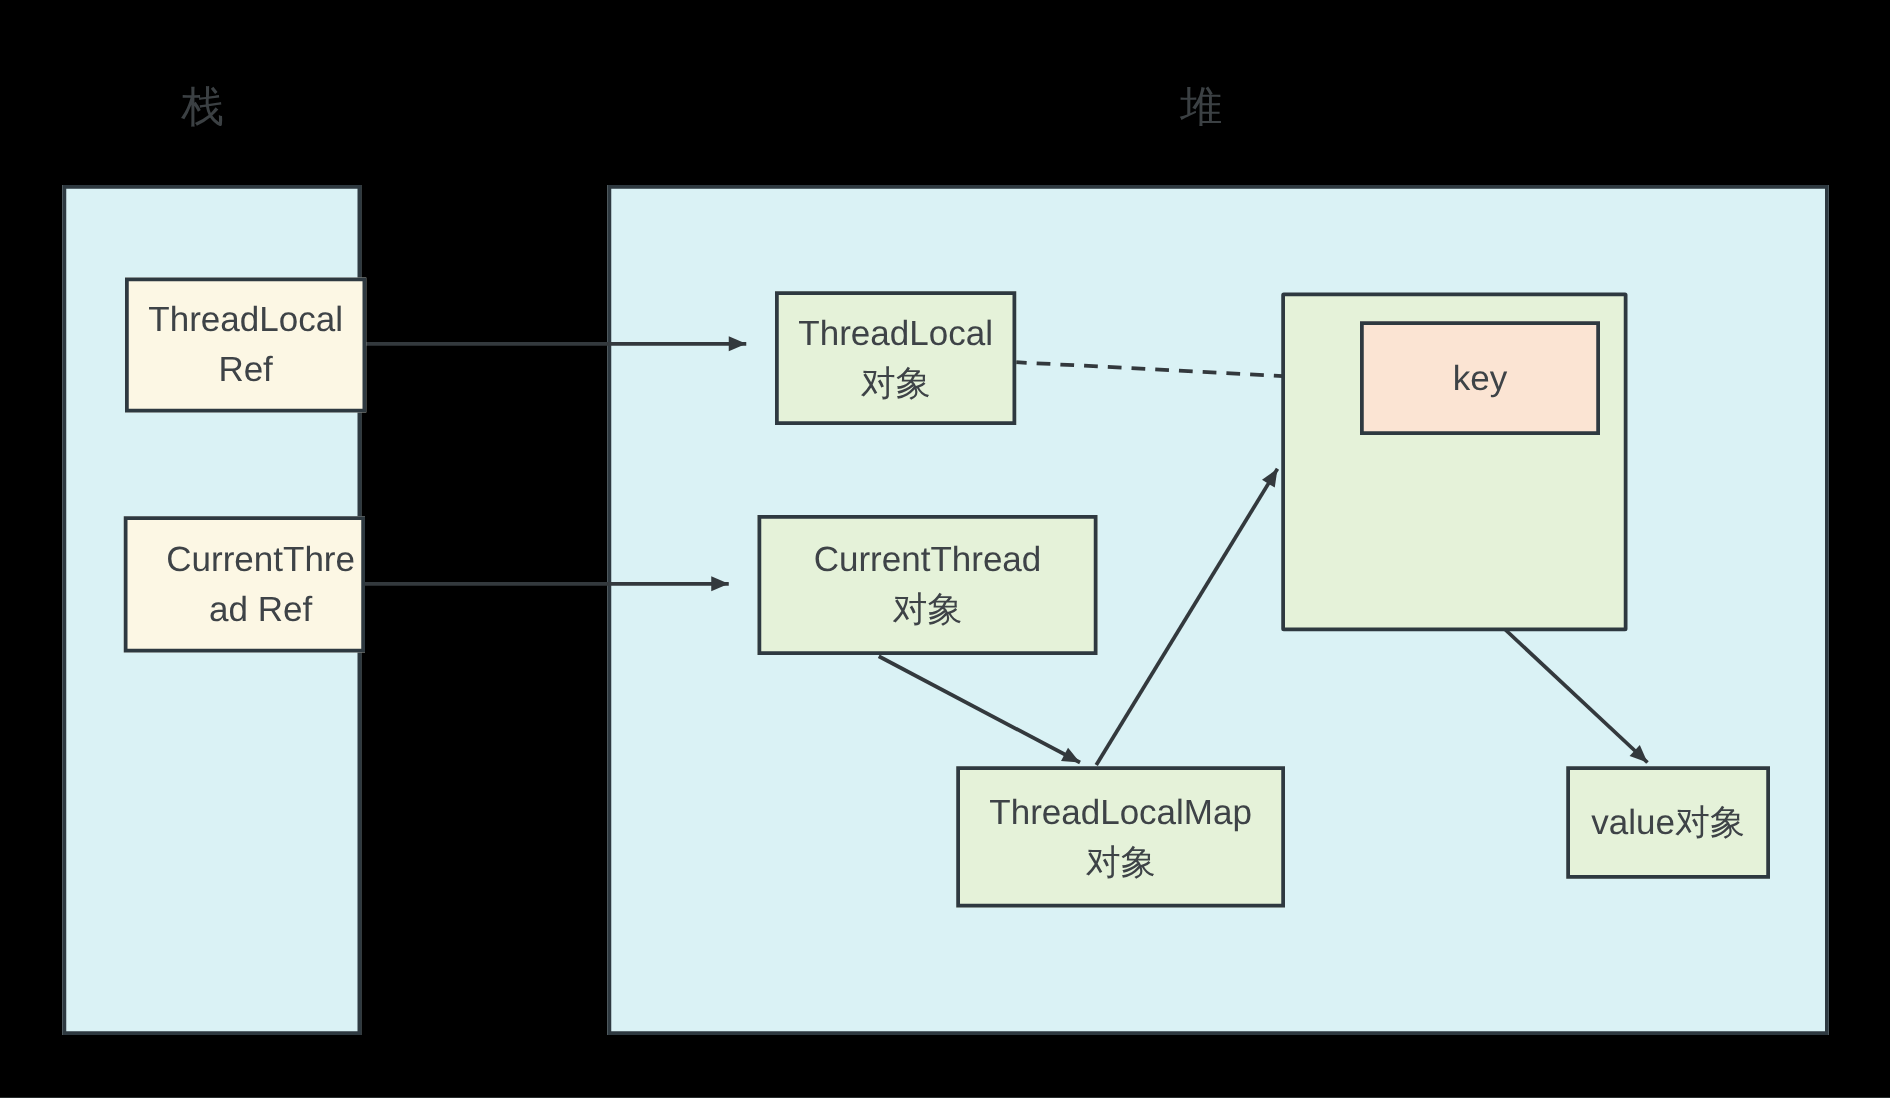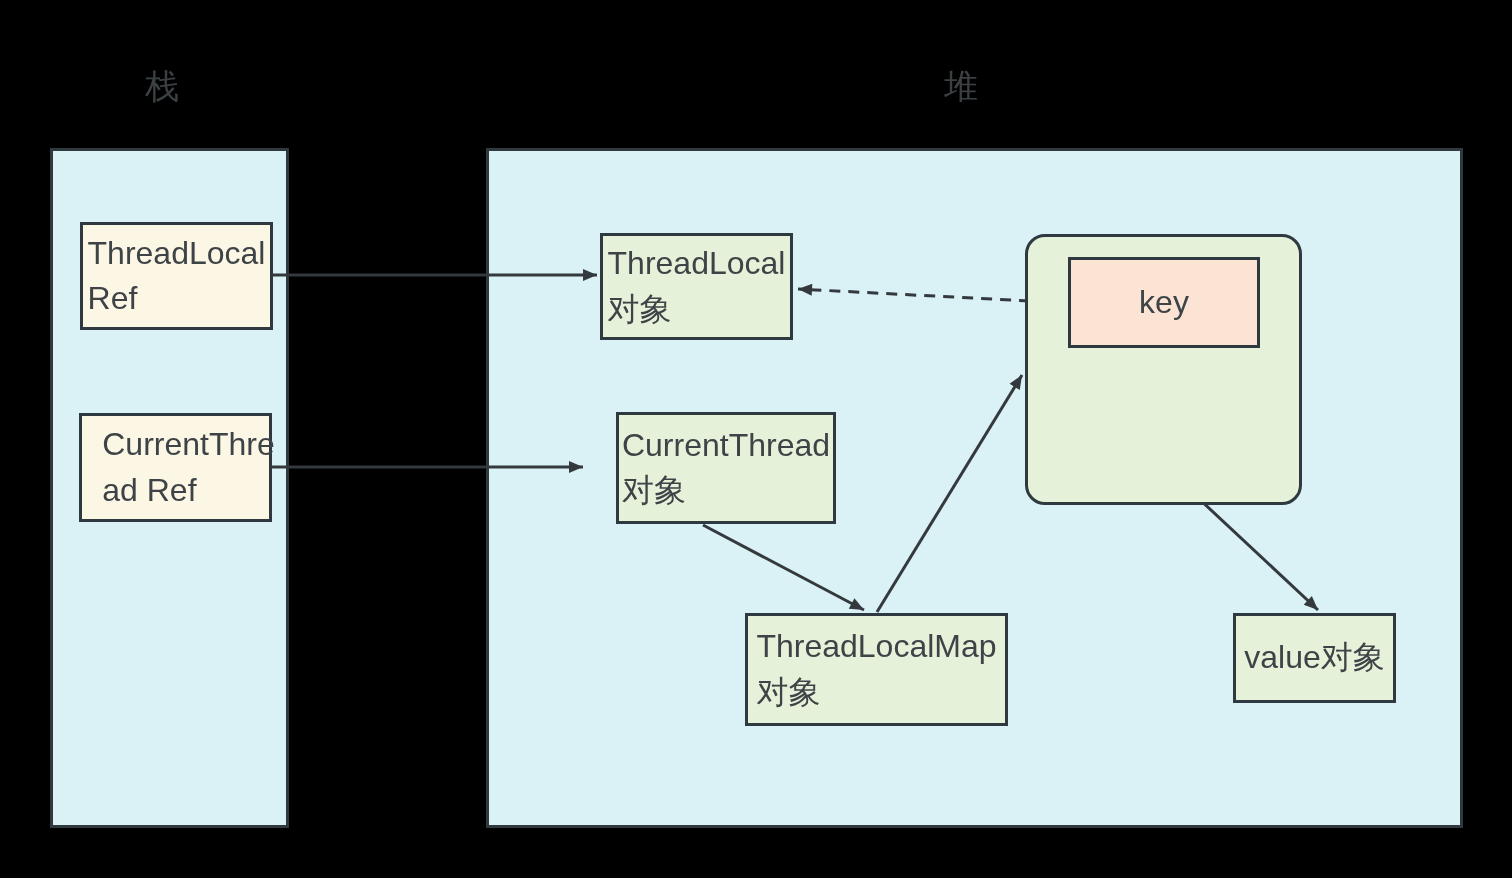--- a/index.html
+++ b/index.html
@@ -37,35 +37,36 @@
     line-height:1.1;
     user-select:none;
   }
   .node{
     position:absolute;
     box-sizing:border-box;
     border:3px solid var(--box-border);
     display:flex;
     align-items:center;
     justify-content:center;
-    text-align:left;
+    text-align:center;
     color:var(--text);
-    font-size:32px;
+    font-size:28px;
     line-height:1.42;
+    margin-left:20px;
   }
   .node .node-label{white-space:pre-line;}
   .node.stack-box{background:var(--stack-box-fill);}
   .node.heap-box{background:var(--heap-box-fill);}
   .node.entry-field{background:var(--entry-field-fill);}
   .entry-container{
     position:absolute;
     box-sizing:border-box;
     background:var(--heap-box-fill);
     border:3px solid var(--box-border);
-    border-radius:20px;
+    border-radius:2px;
   }
   svg.arrows{
     position:absolute;
     left:0;top:0;
     width:1512px;height:878px;
     pointer-events:none;
   }
   svg.arrows line{
     stroke:var(--arrow);
     stroke-width:3;
@@ -109,21 +110,21 @@
   </div>
   <div class="node stack-box" style="left:79px;top:413px;width:193px;height:109px;padding-left:26px;">
     <span class="node-label">CurrentThre
 ad Ref</span>
   </div>
 
   <div class="node heap-box" style="left:600px;top:233px;width:193px;height:107px;">
     <span class="node-label">ThreadLocal
 对象</span>
   </div>
-  <div class="node heap-box" style="left:616px;top:412px;width:220px;height:112px;">
+  <div class="node heap-box" style="left:586px;top:412px;width:272px;height:112px;">
     <span class="node-label">CurrentThread
 对象</span>
   </div>
   <div class="node heap-box" style="left:745px;top:613px;width:263px;height:113px;">
     <span class="node-label">ThreadLocalMap
 对象</span>
   </div>
 
   <div class="entry-container" style="left:1025px;top:234px;width:277px;height:271px;">
     <div class="node entry-field" style="left:40px;top:20px;width:192px;height:91px;">

